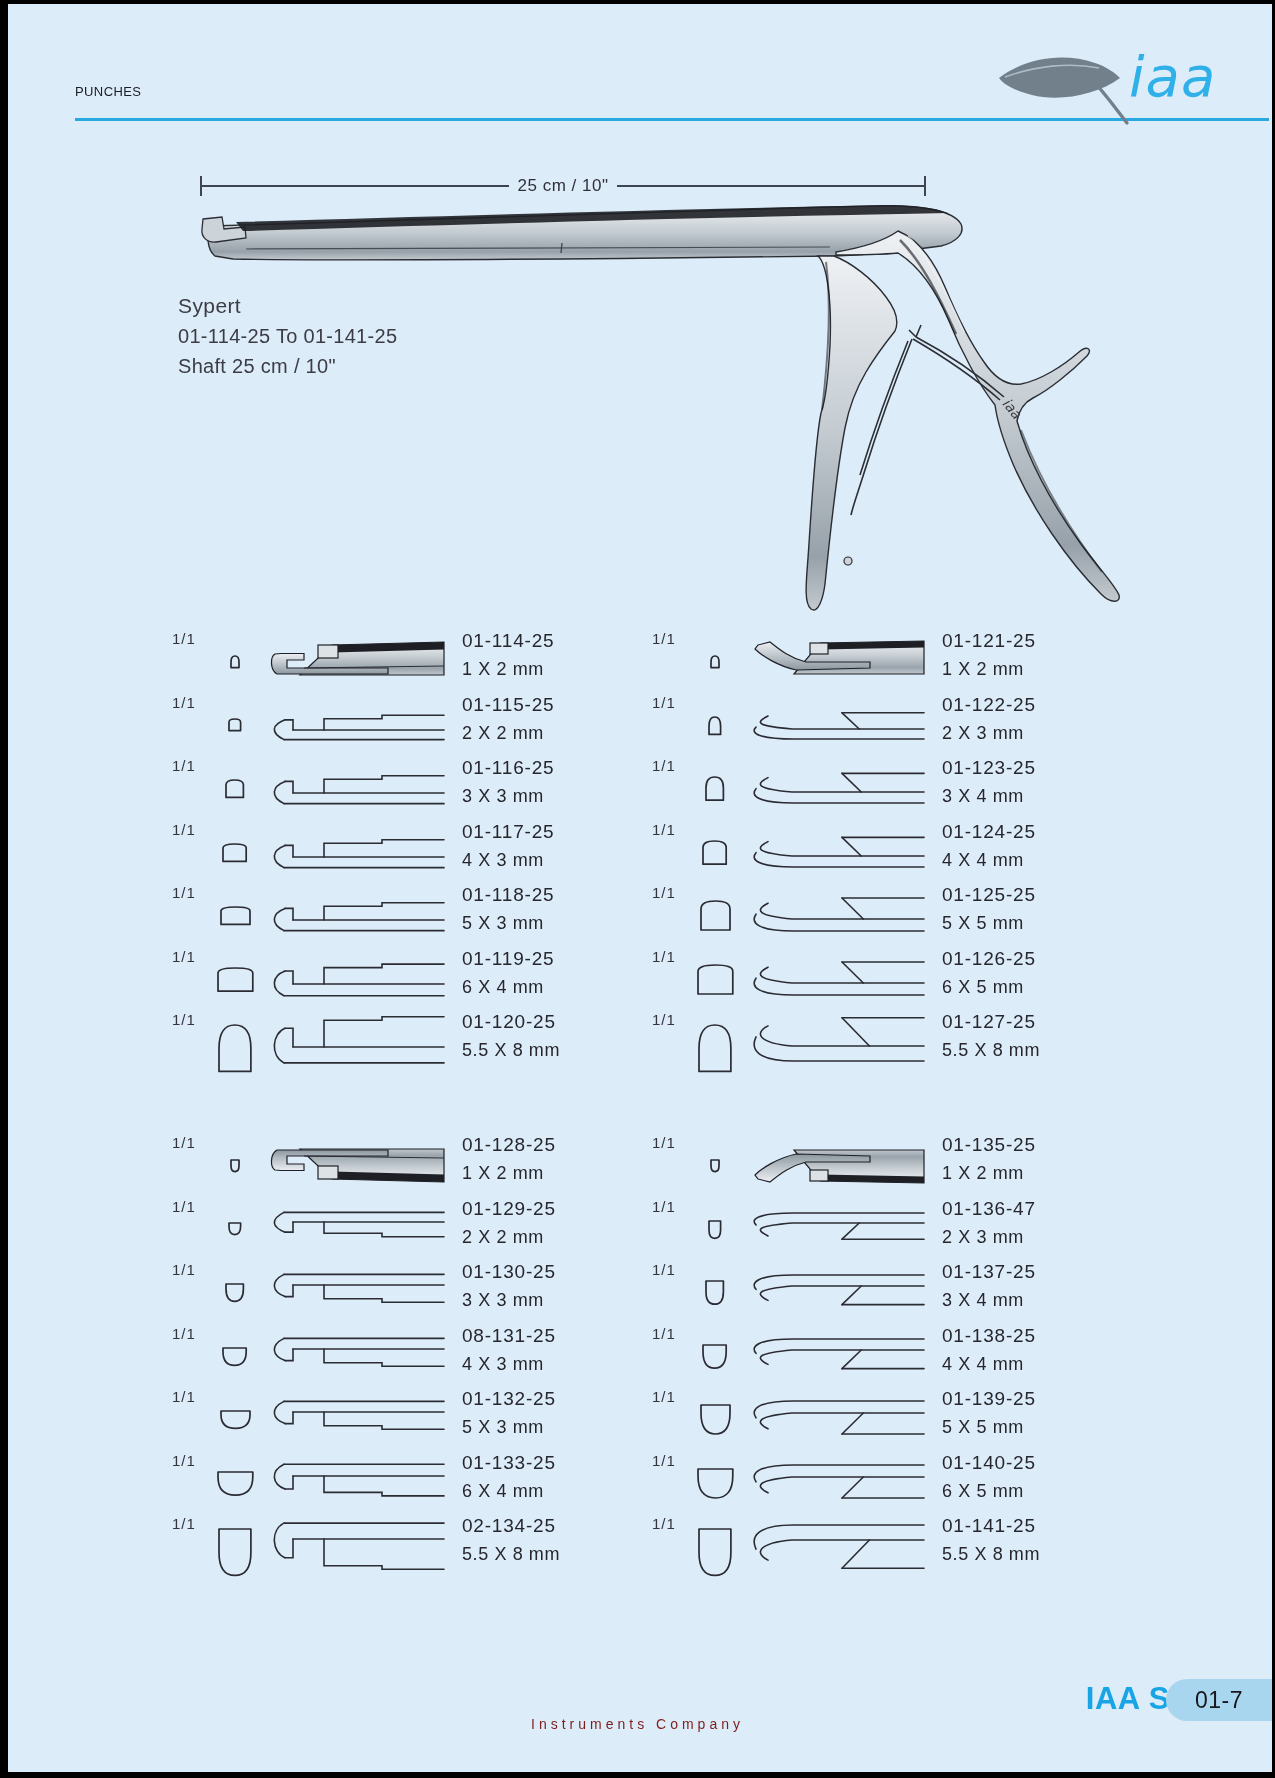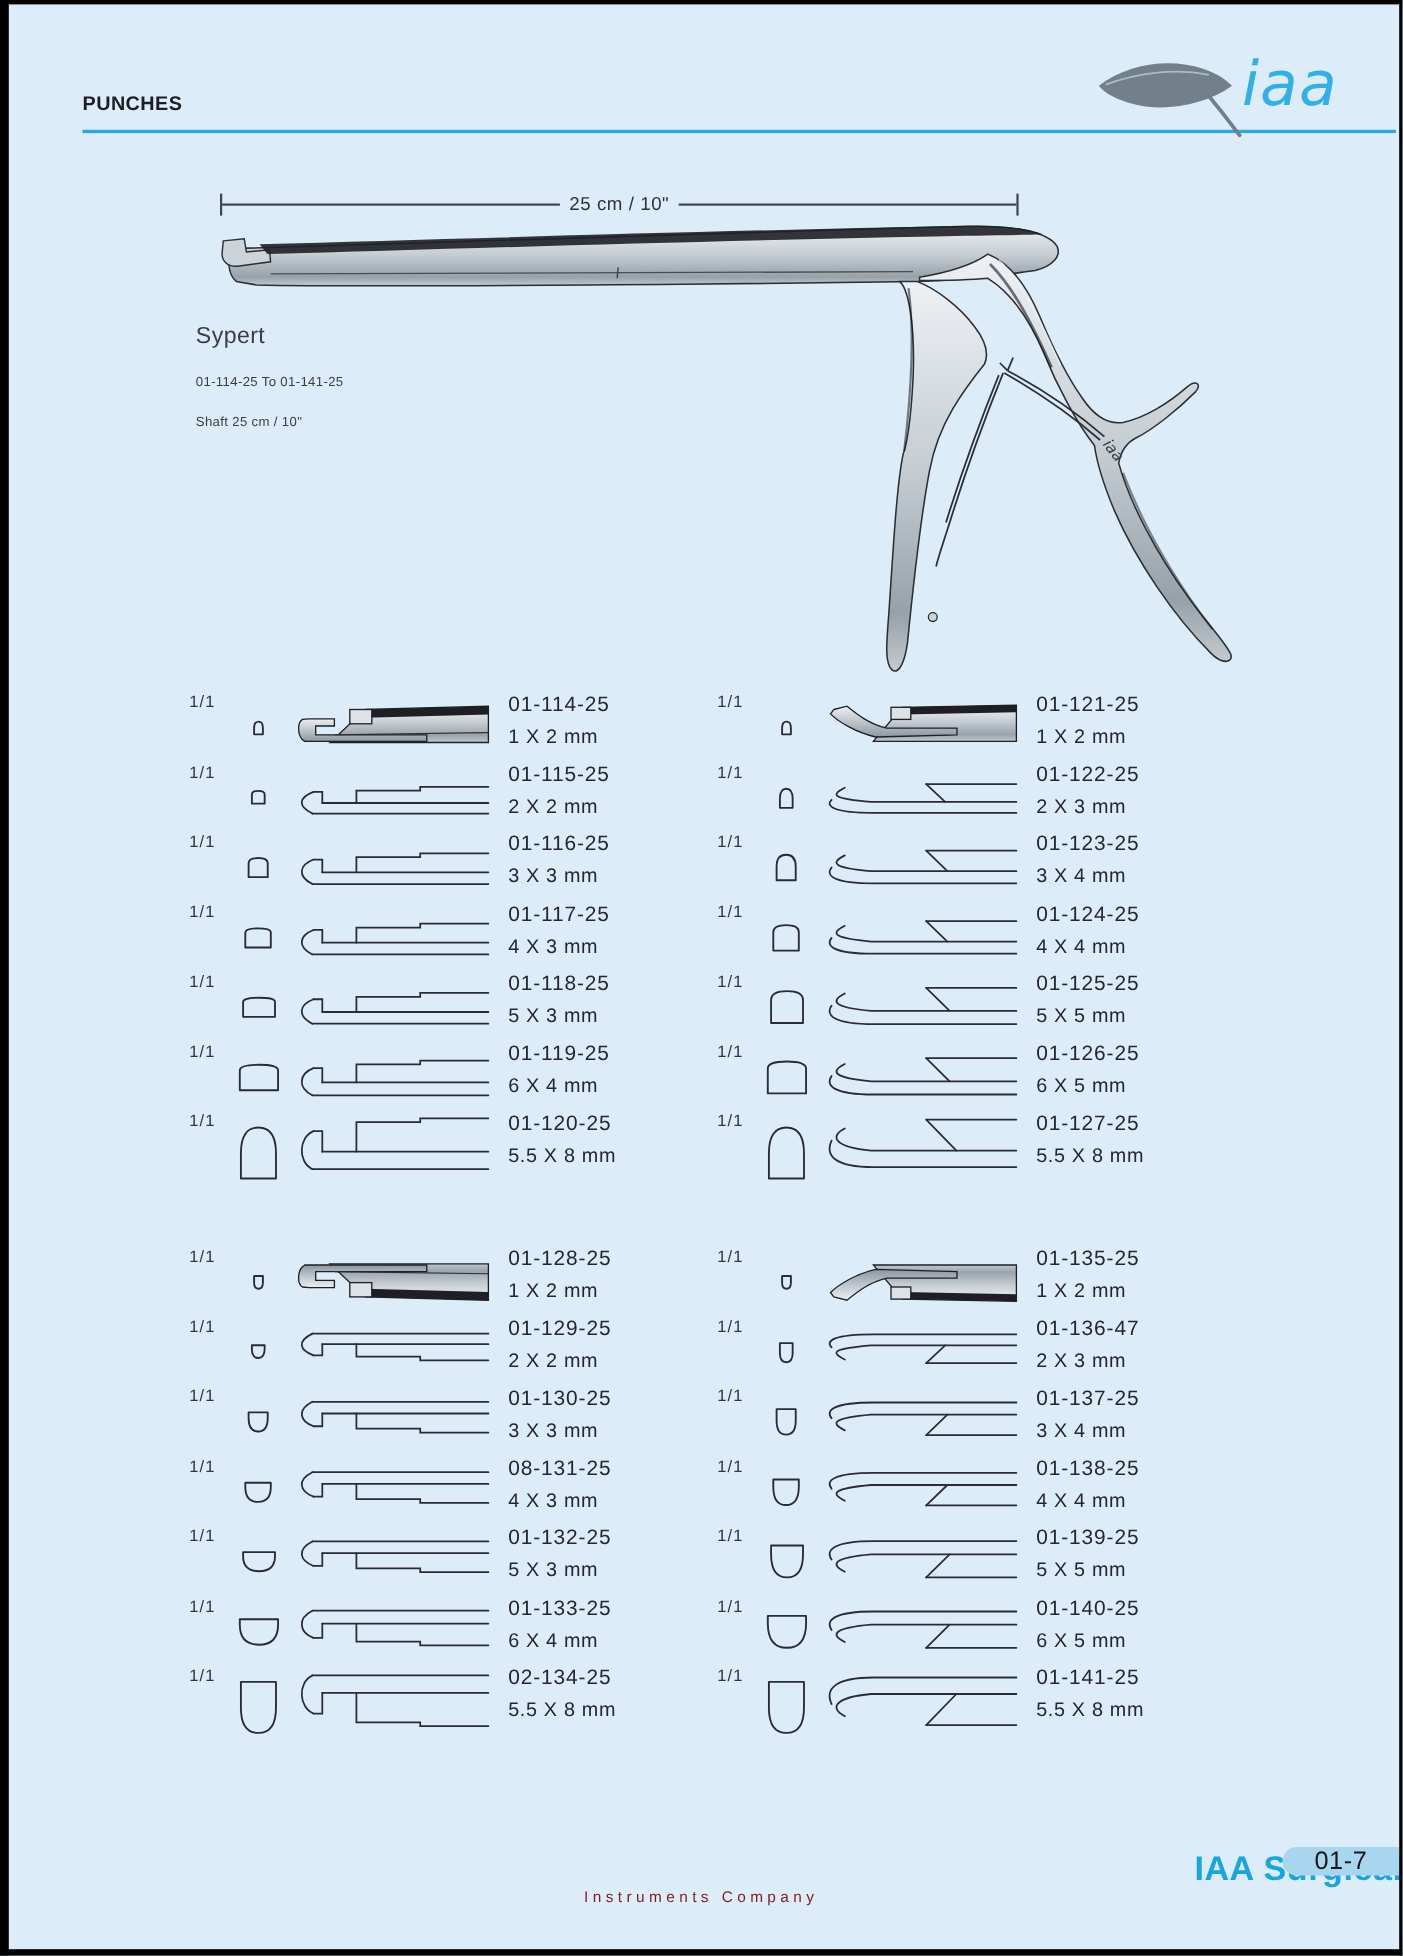--- a/index.html
+++ b/index.html
@@ -4,58 +4,58 @@
 <style>
   html,body{margin:0;padding:0;background:#2a2a2a}
   .page{position:relative;width:1275px;height:1778px;background:#dcecf8;overflow:hidden;
         font-family:"Liberation Sans",sans-serif;}
   .frame{position:absolute;background:#000;z-index:30}
   .frame.top{left:0;top:0;right:0;height:4px}
   .frame.left{left:0;top:0;bottom:0;width:8px}
   .frame.right{right:0;top:0;bottom:0;width:3px}
   .frame.bottom{left:0;bottom:0;right:0;height:6px}
 
-  .page-title{position:absolute;left:75px;top:84px;font-size:18px;font-weight:700;
+  .page-title{position:absolute;left:75px;top:84px;font-size:13px;font-weight:400;
               letter-spacing:.4px;color:#1d1d23}
   .header-rule{position:absolute;left:75px;top:118px;width:1194px;height:3px;background:#29a9e1}
 
   .logo{position:absolute;left:995px;top:40px;width:250px;height:92px}
   .logo svg{position:absolute;left:0;top:10px}
   .logo-text{position:absolute;left:134px;top:4px;font-family:"DejaVu Sans",sans-serif;
              font-style:italic;font-weight:400;font-size:56px;color:#2fb0e8;letter-spacing:1px}
 
   .dim{position:absolute;left:200px;top:176px;width:726px;height:20px;display:flex;align-items:center}
   .dim .tick{width:2px;height:20px;background:#3e4550}
   .dim .seg{flex:1;height:2px;background:#3e4550}
   .dim .lbl{margin:0 9px;font-size:17px;color:#30303a;letter-spacing:.5px;white-space:nowrap}
 
   .instrument{position:absolute;left:195px;top:180px}
 
   .sypert{position:absolute;left:178px;top:294px;color:#3c3c45}
   .sypert .fam{font-size:21px;letter-spacing:.4px}
-  .sypert .ln{font-size:12px;letter-spacing:.3px;margin-top:22px}
+  .sypert .ln{font-size:20px;letter-spacing:.3px;margin-top:7px}
 
   .section{position:absolute;left:172px;width:1010px;display:grid;grid-template-columns:480px 480px;column-gap:0}
   .section.top{top:630px}
   .section.bottom{top:1134px}
   .row{display:flex;height:63.5px}
   .row.tall{height:74px}
   .scale{width:36px;font-size:15px;color:#34343d;letter-spacing:1px}
   .profile{width:54px;display:flex;justify-content:center;align-items:center}
   .jawbox{width:184px;height:60px;margin-left:4px}
   .ptext{margin-left:12px;display:flex;flex-direction:column}
   .code{font-size:19px;color:#26262e;letter-spacing:.8px;white-space:nowrap}
   .size{font-size:18px;color:#26262e;letter-spacing:.6px;margin-top:7px;white-space:nowrap}
 
   .brand{position:absolute;left:0;right:0;top:1681px;text-align:right;font-size:31px;
          font-weight:700;color:#18a5e6;letter-spacing:.5px}
   .tagline{position:absolute;left:0;right:0;top:1716px;text-align:center;font-size:14px;
            color:#7f1d1d;letter-spacing:4px}
-  .badge{position:absolute;left:1166px;top:1679px;width:106px;height:26px;background:#a9d6ef;
-         border-radius:21px 0 0 21px;display:flex;align-items:flex-end;justify-content:center;
+  .badge{position:absolute;left:1166px;top:1679px;width:106px;height:42px;background:#a9d6ef;
+         border-radius:21px 0 0 21px;display:flex;align-items:center;justify-content:center;
          font-size:23px;color:#17171c;letter-spacing:.5px;z-index:20}
 </style>
 </head>
 <body>
 
 <svg width="0" height="0" style="position:absolute" aria-hidden="true">
   <defs>
     <linearGradient id="gMet" x1="0" y1="0" x2="0" y2="1">
       <stop offset="0" stop-color="#f0f3f5"></stop>
         <stop offset="0.45" stop-color="#c6cdd3"></stop>

